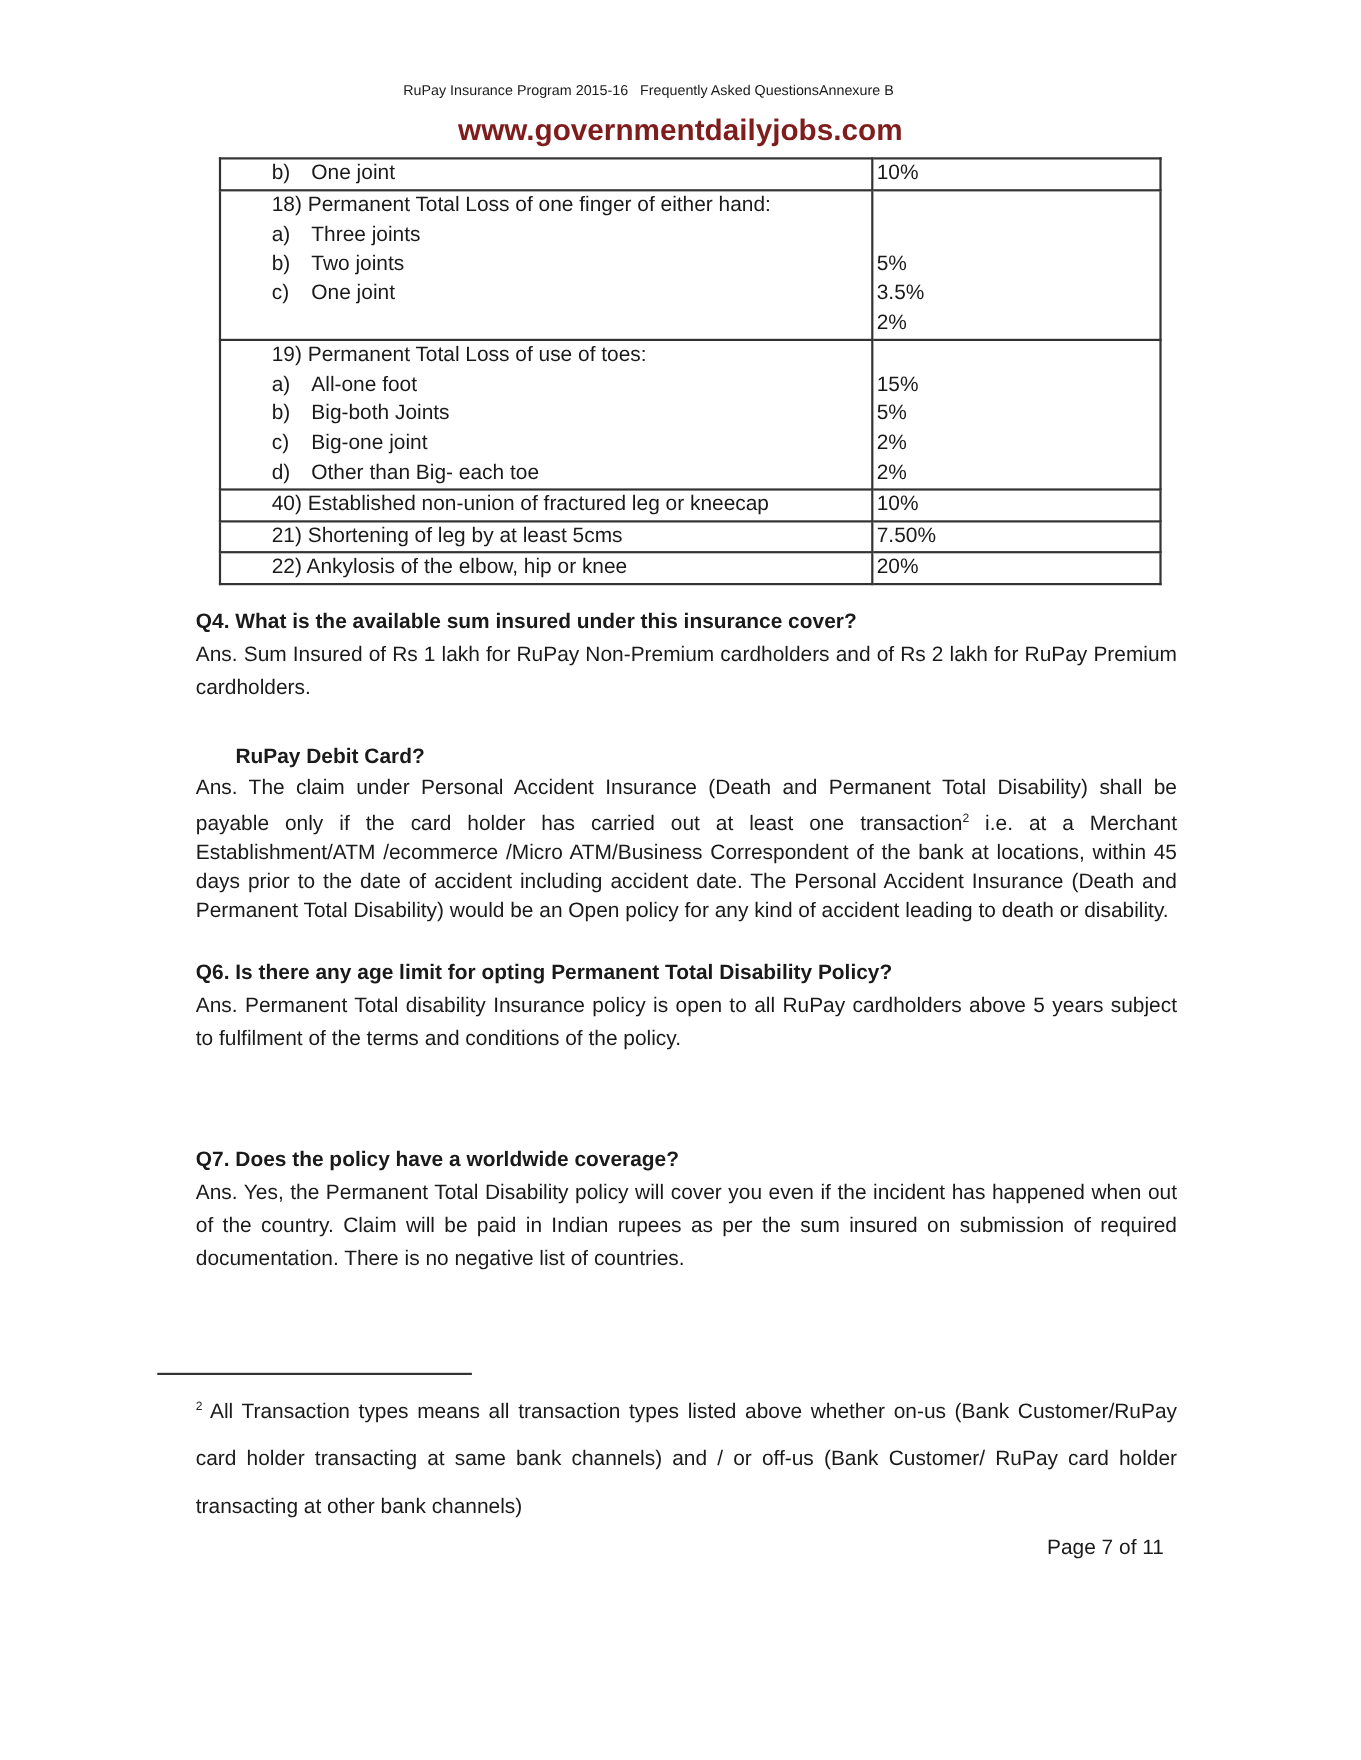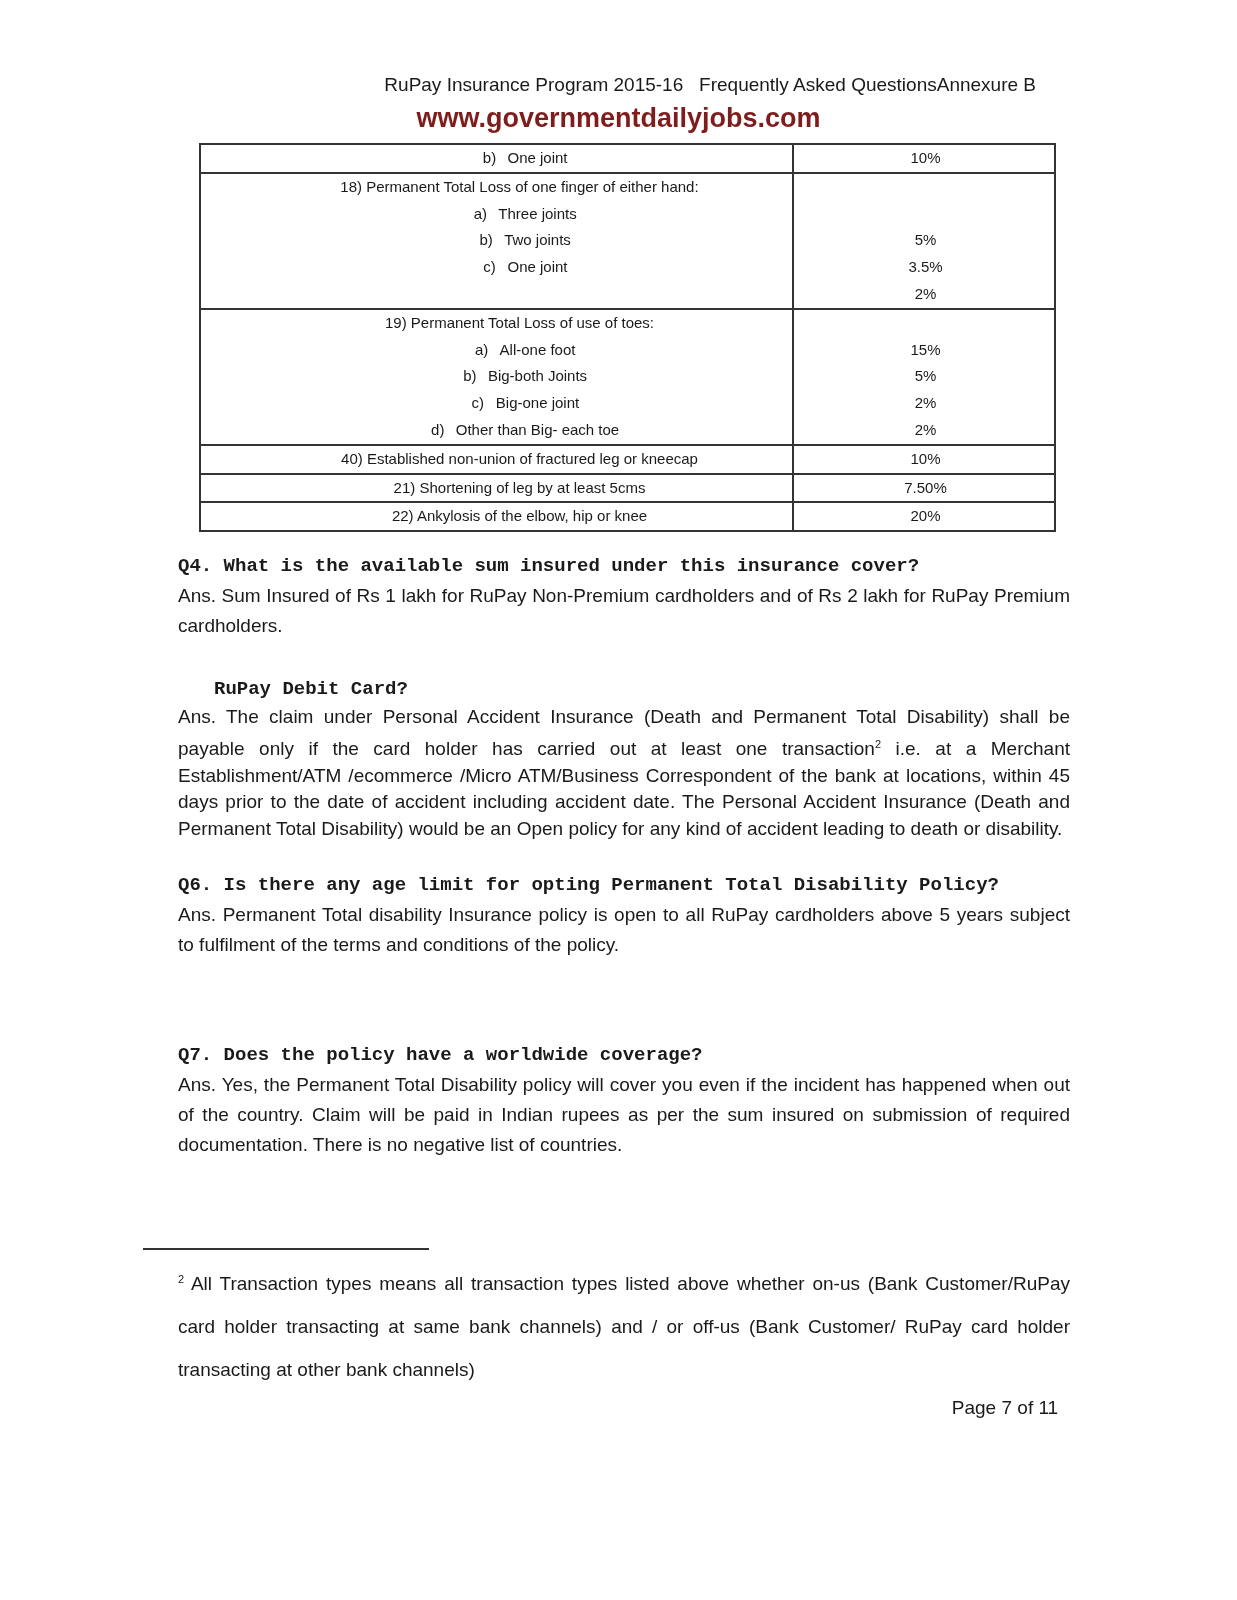--- a/index.html
+++ b/index.html
@@ -1,26 +1,26 @@
 <!DOCTYPE html>
 <html><head>
 <meta charset="utf-8">
 <style>
   html, body { margin:0; padding:0; background:#ffffff; }
   body { width:1237px; height:1600px; position:relative; font-family:"Liberation Sans", sans-serif; color:#1a1a1a; overflow:hidden; }
-  .page-header { position:absolute; left:143px; top:74px; width:893px; font-size:19px; display:flex; justify-content:flex-end; }
+  .page-header { position:absolute; left:143px; top:74px; width:893px; font-size:13px; display:flex; justify-content:center; }
   .watermark { position:absolute; left:0; width:1237px; top:103px; text-align:center; font-size:27px; font-weight:bold; color:#7f1d1d; }
-  table.pct { position:absolute; left:199px; top:143px; width:857px; border-collapse:collapse; font-size:15px;text-align:center; }
+  table.pct { position:absolute; left:199px; top:143px; width:857px; border-collapse:collapse; font-size:19px; }
   table.pct td { border:2px solid #333; vertical-align:top; padding:0; }
   table.pct td.desc { width:545px; padding-left:46px; }
   table.pct td.val { padding-left:3px; }
   .line { height:26.8px; line-height:26.8px; white-space:nowrap; }
   .sub { display:inline-block; width:36px; }
   .qa { position:absolute; left:178px; width:892px; font-size:19px; }
-  .q { font-weight:bold; line-height:30px;font-family:Liberation Mono, monospace; }
+  .q { font-weight:bold; line-height:30px; }
   .q .indent { padding-left:36px; display:block; }
   .a { text-align:justify; line-height:30px; }
   .a.tight { line-height:26.6px; }
   sup { font-size:11px; }
   .fn-rule { position:absolute; left:143px; top:1248px; width:286px; height:2px; background:#333; }
   .footnote { position:absolute; left:178px; top:1258px; width:892px; font-size:19px; line-height:43px; text-align:justify; }
   .page-num { position:absolute; left:940px; top:1397px; width:130px; text-align:center; font-size:19px; }
 </style>
 </head>
 <body>

